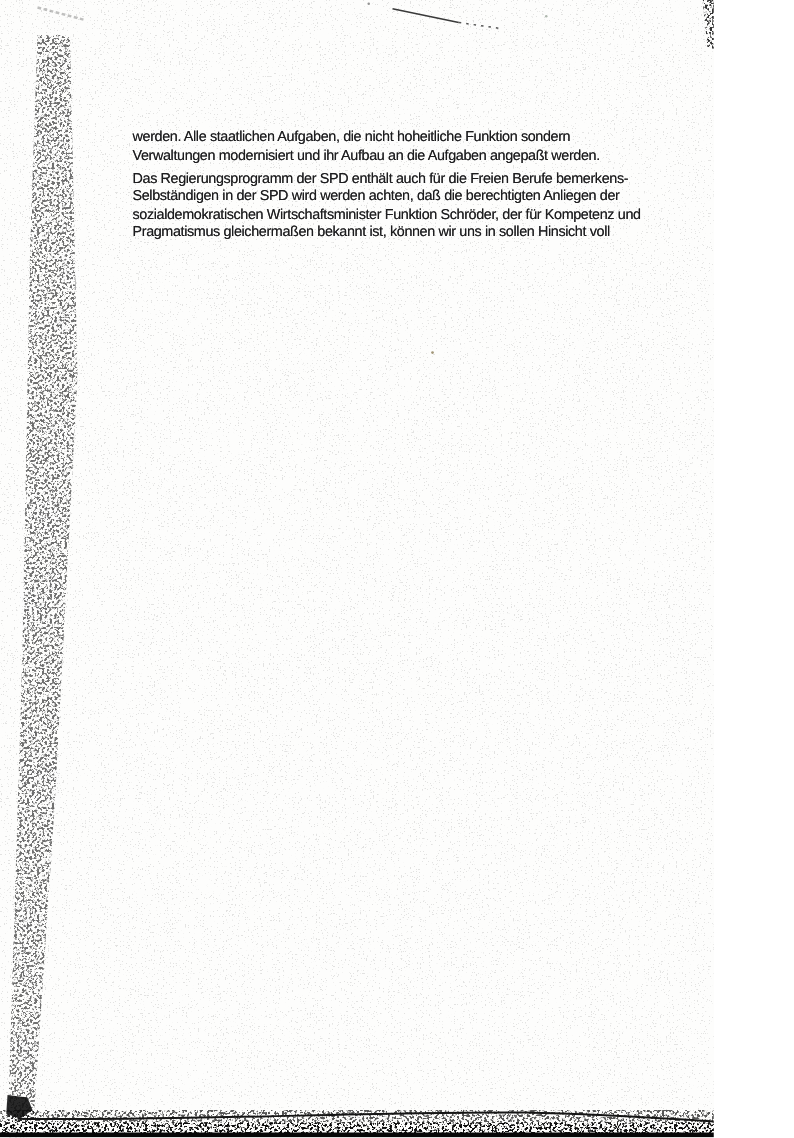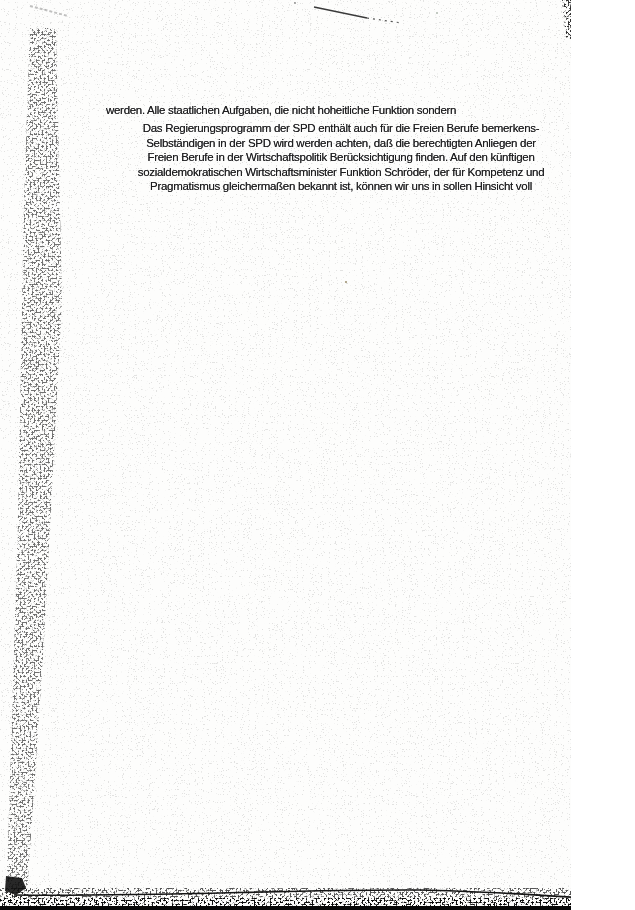--- a/index.html
+++ b/index.html
@@ -26,21 +26,21 @@
     top: 103px;
     width: 470px;
     font-size: 11.5px;
     line-height: 14.5px;
     letter-spacing: -0.3px;
     color: #1d1d1f;
     white-space: nowrap;
     text-shadow: 0 0 0.35px rgba(25,25,28,0.75);
   }
   .para { display: block; }
-  .para + .para { margin-top: 3.5px; text-align: center; }
+  .para + .para { margin-top: 3.5px; }
   .line { display: block; }
 </style>
 </head>
 <body>
 
 <div class="page">
 
   <svg class="artifacts" width="635" height="910" viewBox="0 0 635 910" xmlns="http://www.w3.org/2000/svg">
     <defs>
       <filter id="grain-dense" x="-10%" y="-10%" width="120%" height="120%">
@@ -88,23 +88,23 @@
 
     <circle cx="346" cy="282" r="1.1" fill="#8a7a55" opacity="0.8"></circle>
     <circle cx="295" cy="3" r="1" fill="#666" opacity="0.7"></circle>
     <circle cx="437" cy="13" r="1" fill="#7b8a7b" opacity="0.6"></circle>
     <circle cx="620" cy="300" r="1" fill="#555" opacity="0.6"></circle>
   </svg>
 
   <div class="textblock">
     <div class="para">
       <span class="line">werden. Alle staatlichen Aufgaben, die nicht hoheitliche Funktion sondern</span>
+      <span class="line">Verwaltungen modernisiert und ihr Aufbau an die Aufgaben angepaßt werden.</span>
     </div>
     <div class="para">
       <span class="line">Das Regierungsprogramm der SPD enthält auch für die Freien Berufe bemerkens-</span>
       <span class="line">Selbständigen in der SPD wird werden achten, daß die berechtigten Anliegen der</span>
-      <span class="line">Freien Berufe in der Wirtschaftspolitik Berücksichtigung finden. Auf den künftigen</span>
       <span class="line">sozialdemokratischen Wirtschaftsminister Funktion Schröder, der für Kompetenz und</span>
       <span class="line">Pragmatismus gleichermaßen bekannt ist, können wir uns in sollen Hinsicht voll</span>
     </div>
   </div>
 
 </div>
 
 </body></html>

